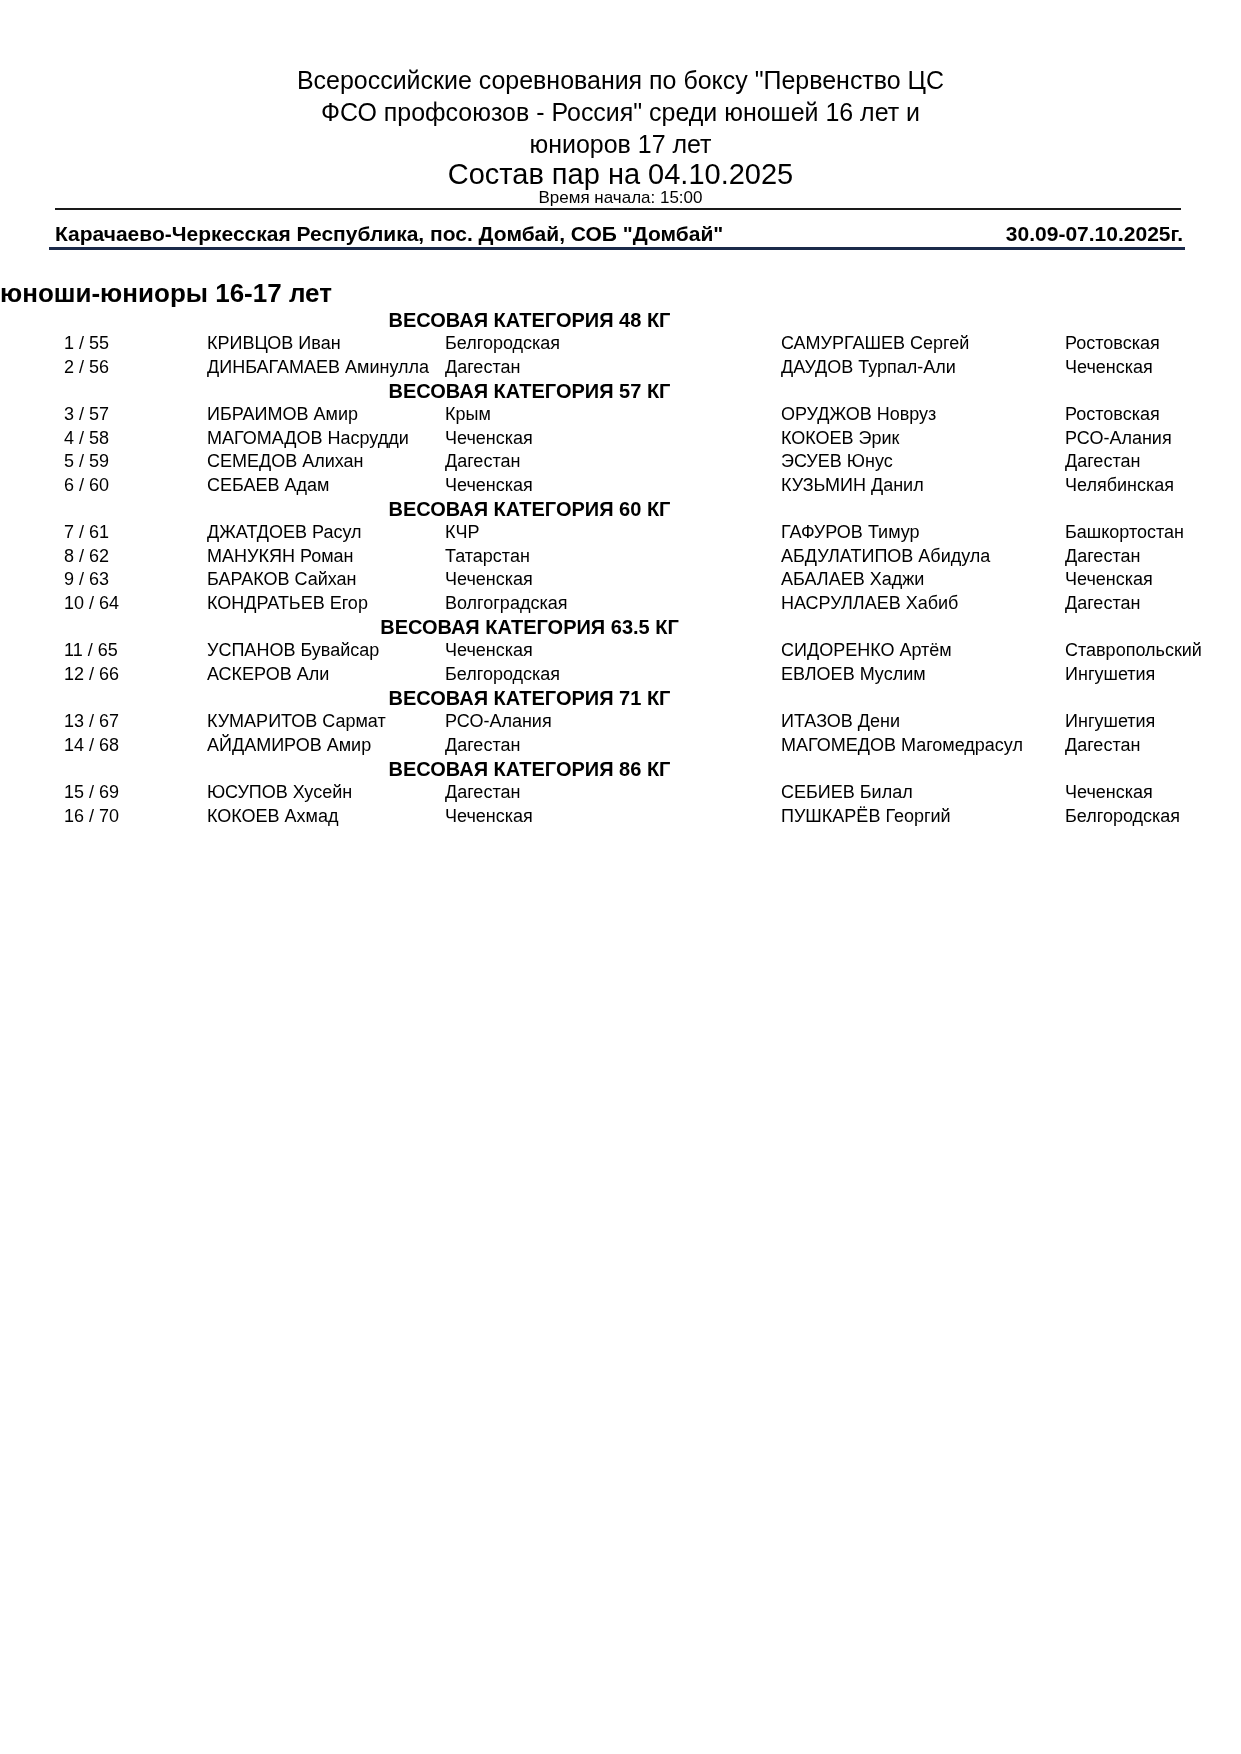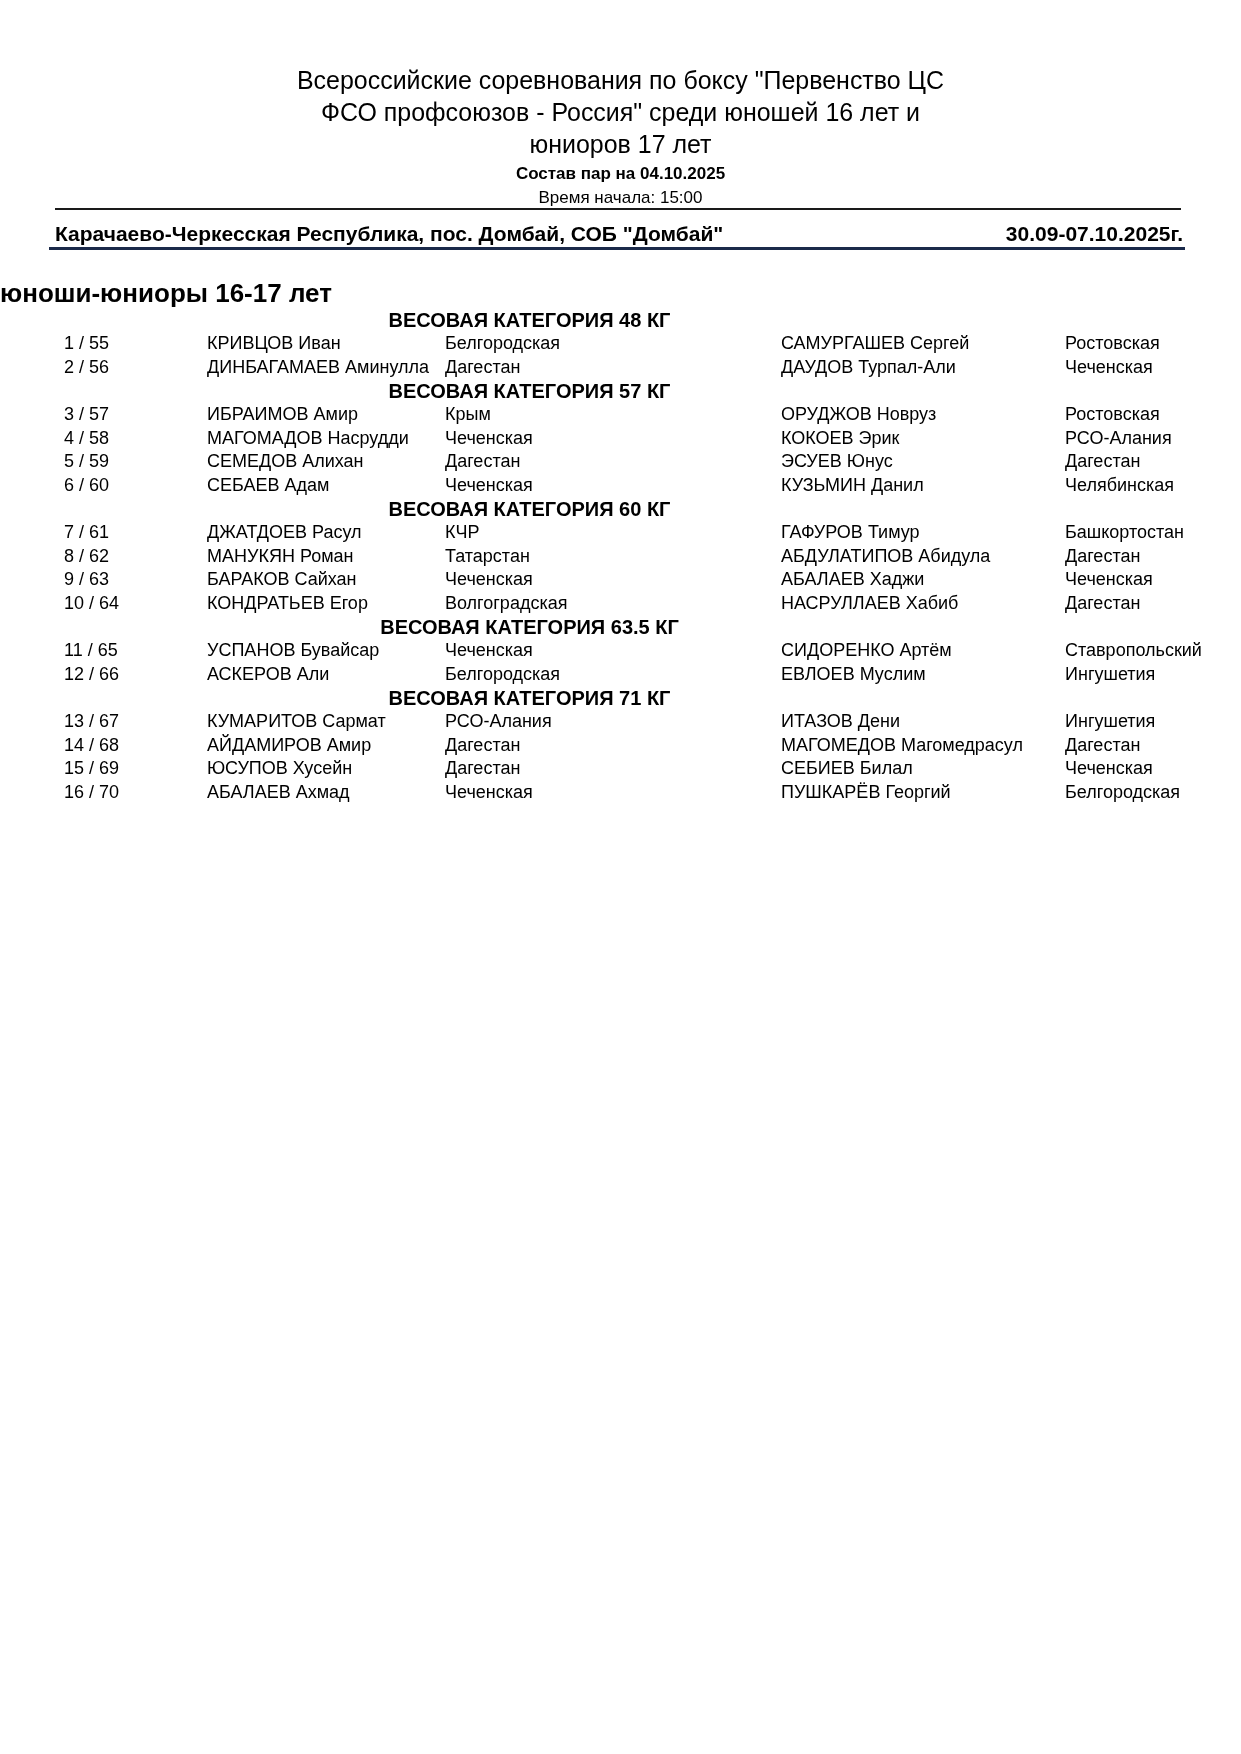--- a/index.html
+++ b/index.html
@@ -1,19 +1,19 @@
 <!DOCTYPE html>
 <html><head>
   <meta charset="utf-8">
   <style>
     html, body { margin: 0; padding: 0; background: #ffffff; }
     body { width: 1241px; height: 1754px; position: relative; font-family: "Liberation Sans", sans-serif; color: #000; overflow: hidden; }
     .title-block { position: absolute; left: 0; top: 64px; width: 1241px; text-align: center; }
     .title { font-size: 26px; line-height: 32px; font-weight: normal; transform: scaleX(0.96); }
-    .subtitle { font-size: 17px; font-weight: bold; line-height: 28px; margin-top: 0px; }
+    .subtitle { font-size: 29px; font-weight: normal; line-height: 28px; margin-top: 0px; }
     .start-time { font-size: 17px; line-height: 20px; }
     .rule-top { position: absolute; left: 55px; top: 208px; width: 1126px; height: 2px; background: #1a1a1a; }
     .venue-row { position: absolute; left: 55px; top: 222px; width: 1128px; height: 24px; font-weight: bold; font-size: 21px; }
     .venue-row .venue { position: absolute; left: 0; top: 0; }
     .venue-row .dates { position: absolute; right: 0; top: 0; }
     .rule-bottom { position: absolute; left: 49px; top: 247px; width: 1136px; height: 3px; background: #1b2a4a; }
     .group-title { position: absolute; left: 0; top: 277px; width: 1241px; text-align: left; font-size: 26px; font-weight: bold; line-height: 32px; }
     .content { position: absolute; left: 0; top: 308px; width: 1054px; }
     .cat-header { text-align: center; font-size: 20px; font-weight: bold; height: 24px; line-height: 24px; margin-left: 5px; }
     .pair-row { position: relative; height: 23.5px; font-size: 18px; line-height: 23px; white-space: nowrap; }
@@ -141,27 +141,28 @@
       <span class="c-blue-name">ИТАЗОВ Дени</span>
       <span class="c-blue-region">Ингушетия</span>
     </div>
     <div class="pair-row">
       <span class="c-num">14 / 68</span>
       <span class="c-red-name">АЙДАМИРОВ Амир</span>
       <span class="c-red-region">Дагестан</span>
       <span class="c-blue-name">МАГОМЕДОВ Магомедрасул</span>
       <span class="c-blue-region">Дагестан</span>
     </div>
+    <div class="cat-header">ВЕСОВАЯ КАТЕГОРИЯ 86 КГ</div>
     <div class="pair-row">
       <span class="c-num">15 / 69</span>
       <span class="c-red-name">ЮСУПОВ Хусейн</span>
       <span class="c-red-region">Дагестан</span>
       <span class="c-blue-name">СЕБИЕВ Билал</span>
       <span class="c-blue-region">Чеченская</span>
     </div>
     <div class="pair-row">
       <span class="c-num">16 / 70</span>
-      <span class="c-red-name">АБАЛАЕВ Ахмад</span>
+      <span class="c-red-name">КОКОЕВ Ахмад</span>
       <span class="c-red-region">Чеченская</span>
       <span class="c-blue-name">ПУШКАРЁВ Георгий</span>
       <span class="c-blue-region">Белгородская</span>
     </div>
   </div>
 
 </body></html>

